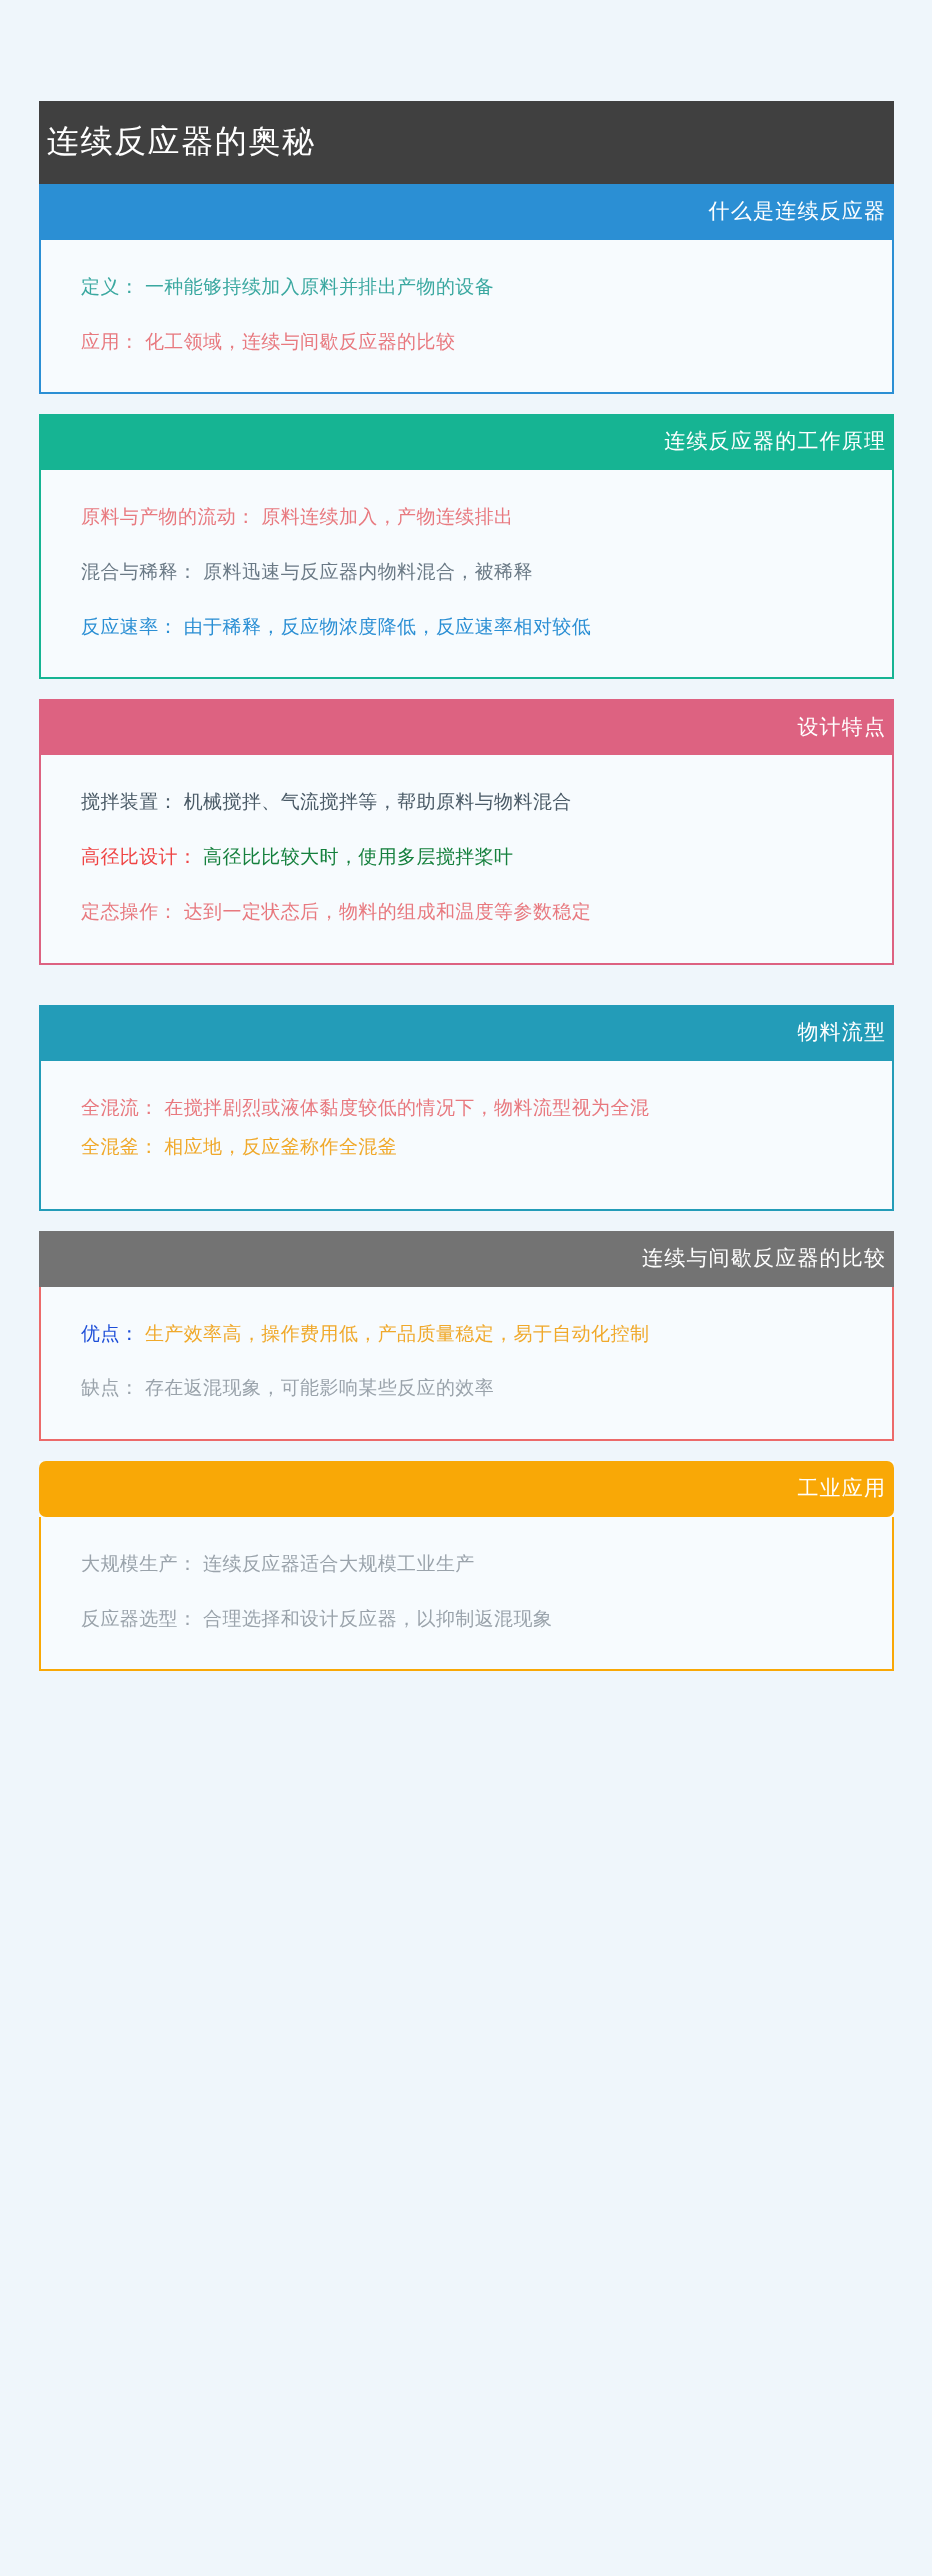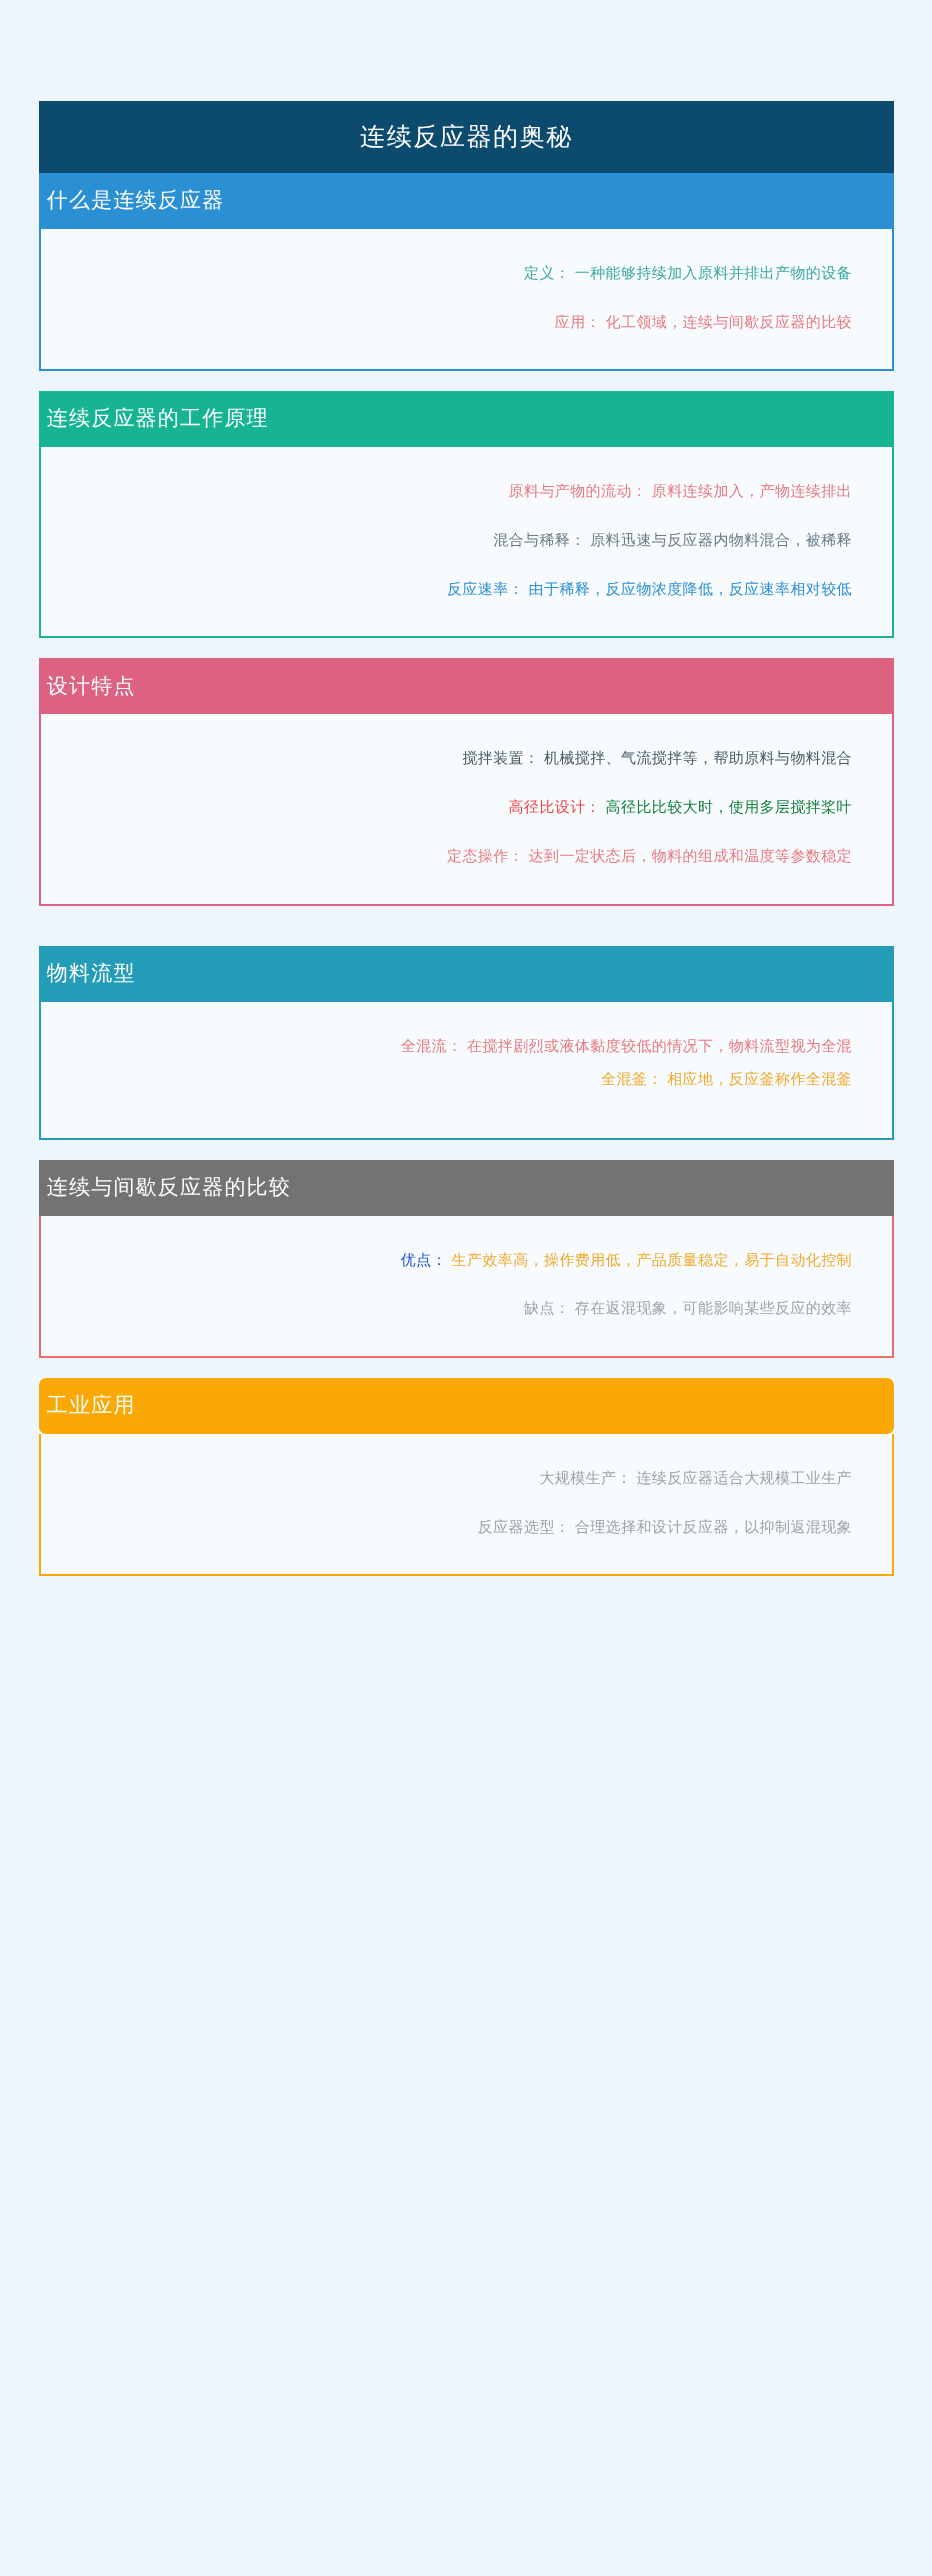--- a/index.html
+++ b/index.html
@@ -19,52 +19,51 @@
     box-sizing: border-box;
     padding: 101px 39px 70px 39px;
     background: #eff6fb;
   }
   .card {
     width: 855px;
     margin: 0 auto;
     background: #f7fbfe;
   }
   .main-title {
-    background: #0c4a6e;
+    background: #404040;
     color: #ffffff;
-    font-size: 25px;
-    text-align: center;
+    font-size: 32px;
+    text-align: left;
     padding: 18.7px 7.8px 20px 7.8px;
     letter-spacing: 1.6px;
     font-weight: normal;
   }
   .section {
     margin: 0;
   }
   .section-header {
     color: #ffffff;
     font-size: 21px;
-    text-align: left;
+    text-align: right;
     padding: 13.2px 7.8px 14.8px 7.8px;
     letter-spacing: 1.2px;
     font-weight: normal;
   }
   .section-body {
     background: #f7fbfe;
     border-style: solid;
     border-width: 0 2.3px 2.3px 2.3px;
     padding: 33px 40px 36px 40px;
     box-sizing: border-box;
   }
   .bullet {
-    font-size: 15px;
+    font-size: 19px;
     line-height: 1.5;
     margin: 0 0 26.4px 0;
     letter-spacing: 0.4px;
-    text-align: right;
   }
   .bullet:last-child {
     margin-bottom: 0;
   }
   .bullet .term {
     font-weight: normal;
   }
   .gap {
     height: 20px;
     background: #eff6fb;

